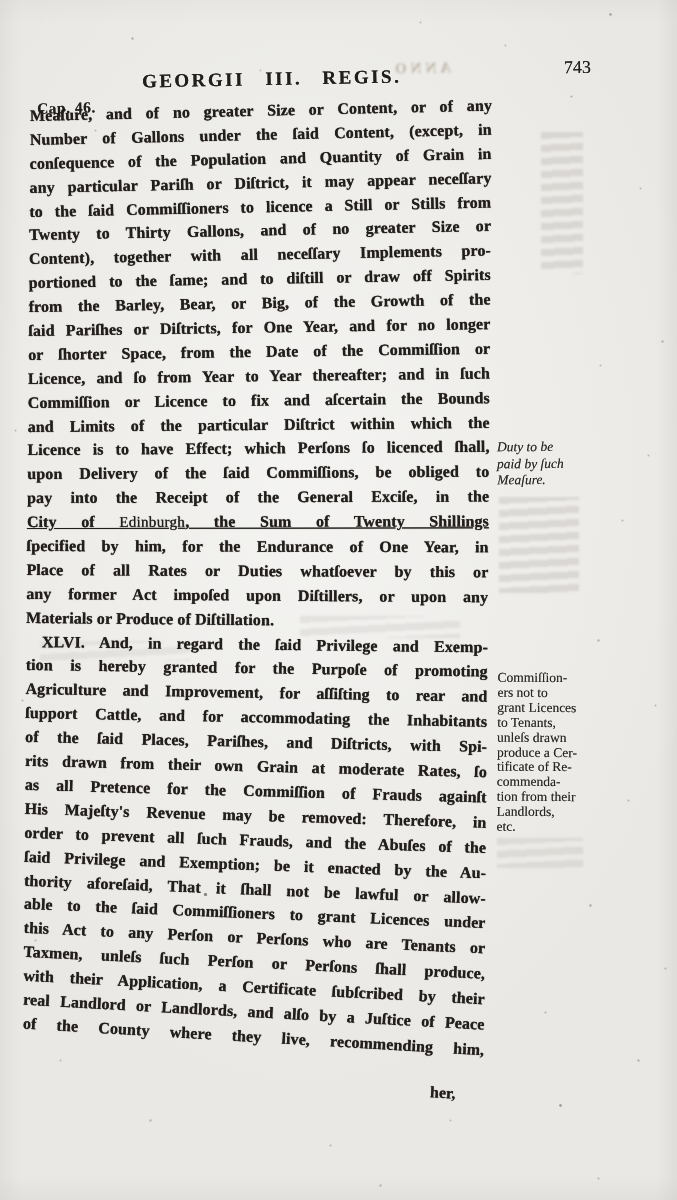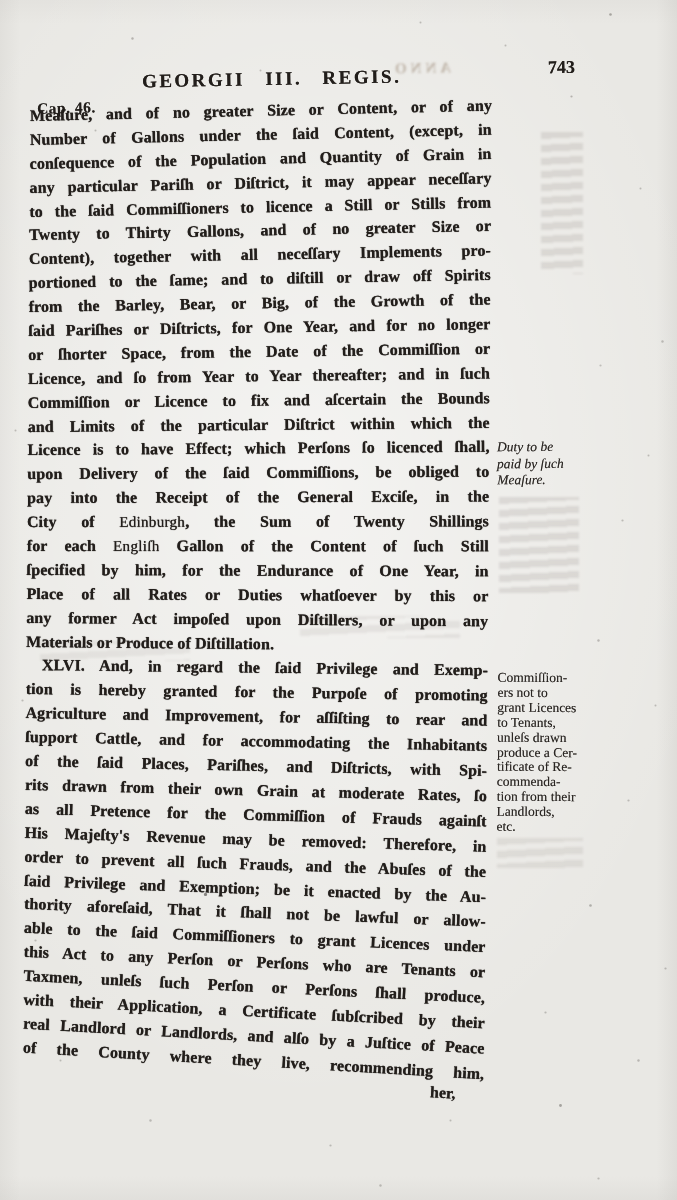--- a/index.html
+++ b/index.html
@@ -13,21 +13,21 @@
     font-family:"Liberation Serif", serif;
     color:#221e1b;
   }
   
   .hdr{
     position:absolute;left:142px;top:68px;white-space:nowrap;
     font-size:19px;font-weight:700;letter-spacing:2.5px;word-spacing:13px;
     transform:rotate(-1.1deg);text-shadow:0 0 .6px rgba(30,25,20,.8);
   }
   .pgnum{
-    position:absolute;left:548px;top:57px;font-size:18px;font-weight:700;
+    position:absolute;left:564px;top:57px;font-size:18px;font-weight:400;
     transform:rotate(-1deg);text-shadow:0 0 .5px rgba(30,25,20,.7);
   }
   .cap{
     position:absolute;left:37px;top:99px;font-size:15.5px;font-weight:600;
     letter-spacing:.5px;transform:rotate(-1.4deg);text-shadow:0 0 .4px rgba(30,25,20,.6);
   }
   
   #body-col{
     position:absolute;left:30px;top:104px;width:462px;
     font-family:"Liberation Serif", serif;
@@ -129,22 +129,21 @@
       <div class="bline" style="transform: rotate(-1.01deg) translateX(-1.3px);">portioned to the ſame; and to diſtill or draw off Spirits</div>
       <div class="bline" style="transform: rotate(-0.94deg) translateX(-1.4px);">from the Barley, Bear, or Big, of the Growth of the</div>
       <div class="bline" style="transform: rotate(-0.86deg) translateX(-1.6px);">ſaid Pariſhes or Diſtricts, for One Year, and for no longer</div>
       <div class="bline" style="transform: rotate(-0.78deg) translateX(-1.8px);">or ſhorter Space, from the Date of the Commiſſion or</div>
       <div class="bline" style="transform: rotate(-0.69deg) translateX(-2px);">Licence, and ſo from Year to Year thereafter; and in ſuch</div>
       <div class="bline" style="transform: rotate(-0.6deg) translateX(-2.2px);">Commiſſion or Licence to fix and aſcertain the Bounds</div>
       <div class="bline" style="transform: rotate(-0.51deg) translateX(-2.3px);">and Limits of the particular Diſtrict within which the</div>
       <div class="bline" style="transform: rotate(-0.41deg) translateX(-2.5px);">Licence is to have Effect; which Perſons ſo licenced ſhall,</div>
       <div class="bline" style="transform: rotate(-0.3deg) translateX(-2.7px);">upon Delivery of the ſaid Commiſſions, be obliged to</div>
       <div class="bline" style="transform: rotate(-0.19deg) translateX(-2.9px);">pay into the Receipt of the General Exciſe, in the</div>
-      <div class="bline" style="transform: rotate(-0.08deg) translateX(-3.1px);"><span class="bl">City of </span><span class="rm">Edinburgh</span><span class="bl">, the Sum of Twenty Shillings</span></div>
-      <div class="bline" style="transform: rotate(0.04deg) translateX(-3.2px);"><span class="bl">for each </span><span class="rm">Engliſh</span><span class="bl"> Gallon of the Content of ſuch Still</span></div>
+      <div class="bline" style="transform: rotate(-0.08deg) translateX(-3.1px); text-decoration: underline;"><span class="bl">City of </span><span class="rm">Edinburgh</span><span class="bl">, the Sum of Twenty Shillings</span></div>
       <div class="bline" style="transform: rotate(0.16deg) translateX(-3.4px);">ſpecified by him, for the Endurance of One Year, in</div>
       <div class="bline" style="transform: rotate(0.28deg) translateX(-3.6px);">Place of all Rates or Duties whatſoever by this or</div>
       <div class="bline" style="transform: rotate(0.41deg) translateX(-3.8px);">any former Act impoſed upon Diſtillers, or upon any</div>
       <div class="bline noflush" style="transform: rotate(0.54deg) translateX(-3.9px);">Materials or Produce of Diſtillation.</div>
       <div class="bline indent" style="transform: rotate(0.68deg) translateX(-4.1px);">XLVI. And, in regard the ſaid Privilege and Exemp-</div>
       <div class="bline" style="transform: rotate(0.82deg) translateX(-4.3px);">tion is hereby granted for the Purpoſe of promoting</div>
       <div class="bline" style="transform: rotate(0.96deg) translateX(-4.5px);">Agriculture and Improvement, for aſſiſting to rear and</div>
       <div class="bline" style="transform: rotate(1.1deg) translateX(-4.7px);">ſupport Cattle, and for accommodating the Inhabitants</div>
       <div class="bline" style="transform: rotate(1.25deg) translateX(-4.8px);">of the ſaid Places, Pariſhes, and Diſtricts, with Spi-</div>
       <div class="bline" style="transform: rotate(1.41deg) translateX(-5px);">rits drawn from their own Grain at moderate Rates, ſo</div>

